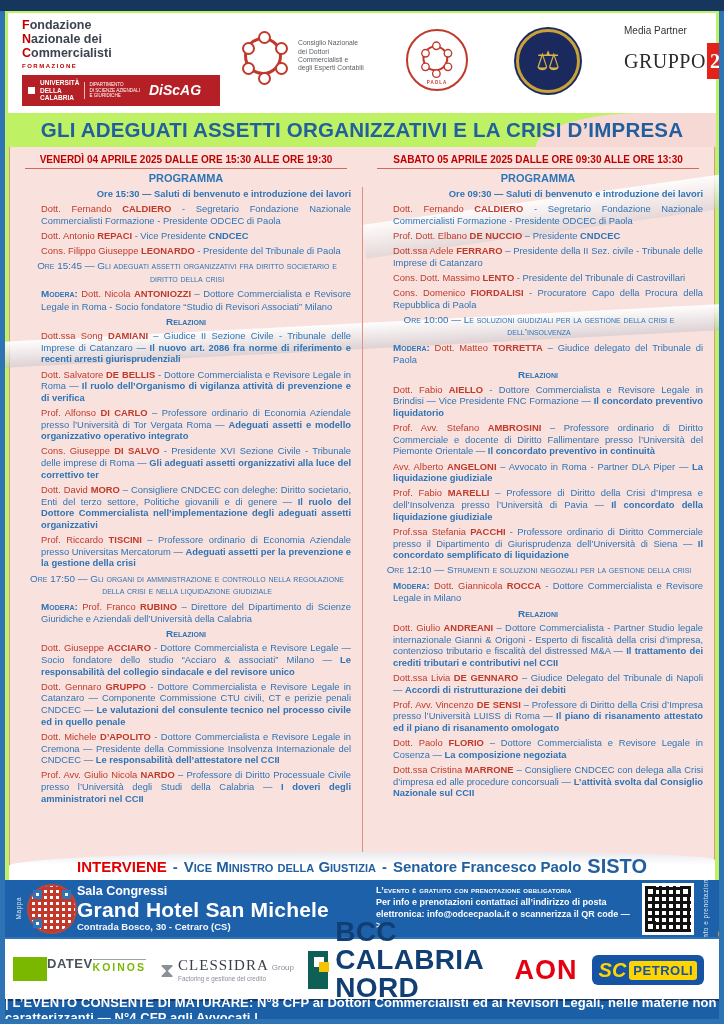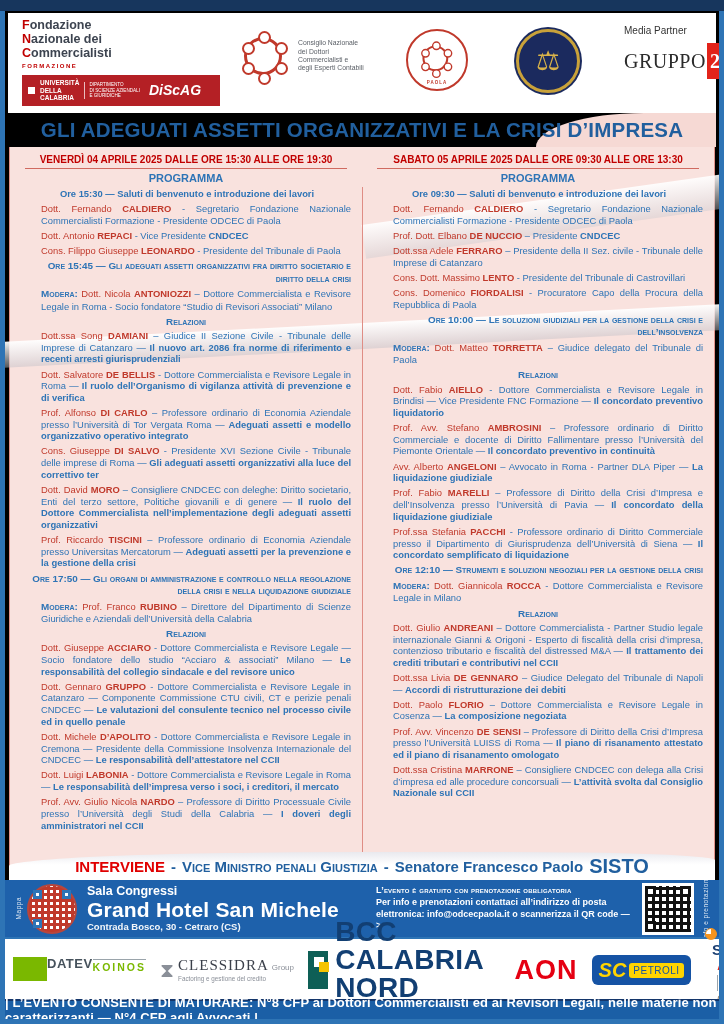--- a/index.html
+++ b/index.html
@@ -1,16 +1,16 @@
 <!DOCTYPE html>
 <html><head>
 <meta charset="utf-8">
 <style>
   html,body{margin:0;padding:0;background:#e8e8e8;font-family:"Liberation Sans",sans-serif;}
-  .page{position:relative;width:724px;height:1024px;background:#000000;overflow:hidden;margin:0 auto;}
+  .page{position:relative;width:724px;height:1024px;background:#bef264;overflow:hidden;margin:0 auto;}
   .frame{position:absolute;inset:0;border:5px solid #2e74b5;z-index:40;pointer-events:none;}
   .topbar{position:absolute;top:0;left:0;right:0;height:11px;background:#17365d;z-index:41;}
 
   
   .header{position:absolute;top:13px;left:8px;right:8px;height:100px;background:#fff;display:flex;align-items:flex-start;padding:6px 10px 0 14px;box-sizing:border-box;z-index:2;}
   .fnc-block{width:178px;}
   .fnc-line{font-size:12.5px;font-weight:bold;color:#3d4450;line-height:1.1;}
   .fnc-line::first-letter{color:#c00000;}
   .fnc-sub{font-size:6px;color:#c00000;font-weight:bold;letter-spacing:1.5px;margin-top:3px;}
   .unical{margin-top:6px;background:#b42025;color:#fff;display:flex;align-items:center;gap:5px;padding:4px 6px;width:198px;box-sizing:border-box;}
@@ -46,22 +46,22 @@
   .swoosh{position:absolute;left:-20px;right:-20px;height:26px;background:linear-gradient(180deg,rgba(255,255,255,.95),rgba(190,190,198,.45));z-index:1;}
   .sw1{top:176px;transform:rotate(-3deg);}
   .sw2{top:52px;left:50%;transform:rotate(-8deg);height:34px;background:linear-gradient(180deg,rgba(255,255,255,.9),rgba(200,200,206,.4));}
   .divider{position:absolute;left:50%;top:40px;bottom:10px;width:1px;background:#df8d85;z-index:2;}
   .col{position:absolute;top:0;bottom:0;width:50%;padding:5px 11px 0;box-sizing:border-box;}
   .col.left{left:0}.col.right{left:50%}
   .pdate{position:relative;z-index:2;color:#c00000;font-weight:bold;font-size:10px;text-align:center;border-bottom:1.5px solid #d06a60;padding-bottom:3px;margin:2px 4px 3px;}
   .plabel{position:relative;z-index:2;color:#2e74b6;font-weight:bold;font-size:11px;text-align:center;margin-bottom:4px;}
   .entries{font-size:9.4px;line-height:1.24;color:#2e74b6;text-align:justify;}
   .entry{position:relative;z-index:2;margin:0 0 3.5px 20px;}
-  .entry.session{margin-left:2px;font-weight:bold;text-align:center;}
-  .entry.caps{margin-left:2px;font-weight:bold;font-variant:small-caps;font-size:9.9px;text-align:right;}
+  .entry.session{margin-left:2px;font-weight:bold;text-align:right;}
+  .entry.caps{margin-left:2px;font-weight:normal;font-variant:small-caps;font-size:9.9px;text-align:center;}
   .entry.relazioni{font-weight:bold;font-variant:small-caps;text-align:center;margin:1px 0 2px;font-size:9.9px;}
   .mlabel{font-weight:bold;font-variant:small-caps;font-size:9.9px;}
   .nm{color:#c0392b;}
   .talk{font-weight:bold;}
 
   
   .intervene{position:absolute;top:852px;left:9px;right:9px;height:28px;background:linear-gradient(180deg,#e9e9ee,#ffffff 45%);display:flex;align-items:center;justify-content:center;gap:6px;z-index:3;border-top-left-radius:50% 14px;border-top-right-radius:30% 8px;}
   .iv-label{color:#e00000;font-weight:bold;font-size:15px;}
   .iv-blue{color:#215f9e;font-weight:bold;font-size:15px;}
   .iv-role{font-variant:small-caps;}
@@ -74,21 +74,21 @@
       repeating-linear-gradient(90deg,#111 0 3px,transparent 3px 7px),
       repeating-linear-gradient(0deg,#111 0 3px,#fff 3px 7px);
       border:3px solid #fff;flex:0 0 auto;box-sizing:content-box;}
   .qr .m{position:absolute;width:11px;height:11px;border:3px solid #111;background:#fff;box-sizing:border-box;}
   .m.tl{top:0;left:0}.m.tr{top:0;right:0}.m.bl{bottom:0;left:0}
   .qr.red{border-radius:50%;border:2px solid #b8463c;background:
       repeating-linear-gradient(90deg,#c0392b 0 3px,transparent 3px 6px),
       repeating-linear-gradient(0deg,#c0392b 0 3px,#fff 3px 6px);}
   .qr.red .m{width:9px;height:9px;border-color:#2e74b6;}
   .qr.red .m.tl{top:4px;left:4px}.qr.red .m.tr{top:4px;right:4px}.qr.red .m.bl{bottom:4px;left:4px}
-  .venue-text{margin-left:10px;color:#fff;line-height:1.12;}
+  .venue-text{color:#fff;line-height:1.12;}
   .venue-hall{font-size:12.5px;font-weight:bold;}
   .venue-hotel{font-size:21px;font-weight:bold;letter-spacing:.2px;}
   .venue-addr{font-size:9.5px;font-weight:bold;opacity:.95;}
   .booking{margin-left:auto;display:flex;align-items:center;gap:8px;}
   .booking-text{color:#fff;width:258px;line-height:1.3;}
   .bk1{font-size:9px;font-weight:bold;font-variant:small-caps;letter-spacing:.2px;}
   .bk2{font-size:9px;font-weight:bold;}
 
   
   .sponsors{position:absolute;top:937px;left:5px;right:5px;height:64px;background:#fff;border-top:2px solid #2e74b5;display:flex;align-items:center;padding:2px 8px;box-sizing:border-box;gap:14px;z-index:3;}
@@ -104,21 +104,21 @@
   .bcc{display:flex;align-items:center;gap:7px;}
   .bcc-sq{width:38px;height:38px;background:#0e5f56;position:relative;}
   .bcc-sq .w{position:absolute;top:6px;left:6px;width:10px;height:10px;background:#fff;}
   .bcc-sq .y{position:absolute;top:11px;left:11px;width:10px;height:10px;background:#f5c400;}
   .bcc-name{font-size:28px;font-weight:bold;color:#123f73;letter-spacing:.3px;line-height:1;}
   .bcc-sub{font-size:7.8px;color:#176a5f;letter-spacing:2.7px;margin-top:3px;}
   .aon{font-size:27px;font-weight:bold;color:#e50012;letter-spacing:1px;}
   .scp{background:#1553a4;border-radius:6px;display:flex;align-items:center;padding:5px 7px;gap:3px;}
   .scp .sc{color:#ffd400;font-size:20px;font-weight:bold;font-style:italic;line-height:1;}
   .scp .pbox{background:#ffd400;border-radius:3px;padding:2px 4px;}
-  .scp .ptxt{color:#1553a4;font-size:10px;font-weight:normal;letter-spacing:.5px;}
+  .scp .ptxt{color:#1553a4;font-size:13px;font-weight:bold;letter-spacing:.5px;}
   .rightstack{margin-left:auto;display:flex;flex-direction:column;align-items:center;line-height:1.15;gap:1px;}
   .mysol{display:flex;align-items:center;gap:3px;font-size:10px;color:#58595b;}
   .mysol .ic{width:10px;height:10px;border-radius:50%;background:conic-gradient(#f7941d 0 270deg,#fff 270deg 360deg);border:1px solid #f7941d;}
   .seacc{font-size:15px;font-weight:bold;color:#1b3f72;letter-spacing:2px;}
   .andaf{display:flex;align-items:flex-start;gap:3px;flex-direction:column;}
   .andaf .an{font-size:10.5px;font-weight:bold;color:#1b3f72;letter-spacing:.5px;}
   .andaf .an::first-letter{color:#e2231a;}
   .andaf .bar{width:1px;height:16px;background:#9aa4ab;}
   .andaf .reg{font-family:"Liberation Serif",serif;font-style:italic;font-size:8.5px;color:#7a6a54;line-height:1.05;}
 
@@ -215,21 +215,20 @@
           <div class="entry speaker"><span class="nm">Prof. Alfonso <b>DI</b> <b>CARLO</b></span><span class="role"> – Professore ordinario di Economia Aziendale presso l’Università di Tor Vergata Roma — </span><span class="talk">Adeguati assetti e modello organizzativo operativo integrato</span></div>
           <div class="entry speaker"><span class="nm">Cons. Giuseppe <b>DI</b> <b>SALVO</b></span><span class="role"> - Presidente XVI Sezione Civile - Tribunale delle imprese di Roma — </span><span class="talk">Gli adeguati assetti organizzativi alla luce del correttivo ter</span></div>
           <div class="entry speaker"><span class="nm">Dott. David <b>MORO</b></span><span class="role"> – Consigliere CNDCEC con deleghe: Diritto societario, Enti del terzo settore, Politiche giovanili e di genere — </span><span class="talk">Il ruolo del Dottore Commercialista nell’implementazione degli adeguati assetti organizzativi</span></div>
           <div class="entry speaker"><span class="nm">Prof. Riccardo <b>TISCINI</b></span><span class="role"> – Professore ordinario di Economia Aziendale presso Universitas Mercatorum — </span><span class="talk">Adeguati assetti per la prevenzione e la gestione della crisi</span></div>
           <div class="entry caps">Ore 17:50 — Gli organi di amministrazione e controllo nella regolazione della crisi e nella liquidazione giudiziale</div>
           <div class="entry modera"><span class="mlabel">Modera:</span> <span class="nm">Prof. Franco <b>RUBINO</b></span><span class="role"> – Direttore del Dipartimento di Scienze Giuridiche e Aziendali dell’Università della Calabria</span></div>
           <div class="entry relazioni">Relazioni</div>
           <div class="entry speaker"><span class="nm">Dott. Giuseppe <b>ACCIARO</b></span><span class="role"> - Dottore Commercialista e Revisore Legale — Socio fondatore dello studio “Acciaro &amp; associati” Milano — </span><span class="talk">Le responsabilità del collegio sindacale e del revisore unico</span></div>
           <div class="entry speaker"><span class="nm">Dott. Gennaro <b>GRUPPO</b></span><span class="role"> - Dottore Commercialista e Revisore Legale in Catanzaro — Componente Commissione CTU civili, CT e perizie penali CNDCEC — </span><span class="talk">Le valutazioni del consulente tecnico nel processo civile ed in quello penale</span></div>
           <div class="entry speaker"><span class="nm">Dott. Michele <b>D’APOLITO</b></span><span class="role"> - Dottore Commercialista e Revisore Legale in Cremona — Presidente della Commissione Insolvenza Internazionale del CNDCEC — </span><span class="talk">Le responsabilità dell’attestatore nel CCII</span></div>
-          <div class="entry speaker"><span class="nm">Dott. Luigi <b>LABONIA</b></span><span class="role"> - Dottore Commercialista e Revisore Legale in Roma — </span><span class="talk">Le responsabilità dell’impresa verso i soci, i creditori, il mercato</span></div>
           <div class="entry speaker"><span class="nm">Prof. Avv. Giulio Nicola <b>NARDO</b></span><span class="role"> – Professore di Diritto Processuale Civile presso l’Università degli Studi della Calabria — </span><span class="talk">I doveri degli amministratori nel CCII</span></div>
         </div>
     </div>
 
     <div class="col right">
       <div class="pdate">SABATO 05 APRILE 2025 DALLE ORE 09:30 ALLE ORE 13:30</div>
       <div class="plabel">PROGRAMMA</div>
       <div class="entries">
           <div class="entry session">Ore 09:30 — Saluti di benvenuto e introduzione dei lavori</div>
           <div class="entry speaker"><span class="nm">Dott. Fernando <b>CALDIERO</b></span><span class="role"> - Segretario Fondazione Nazionale Commercialisti Formazione - Presidente ODCEC di Paola</span></div>
@@ -243,31 +242,31 @@
           <div class="entry speaker"><span class="nm">Dott. Fabio <b>AIELLO</b></span><span class="role"> - Dottore Commercialista e Revisore Legale in Brindisi — Vice Presidente FNC Formazione — </span><span class="talk">Il concordato preventivo liquidatorio</span></div>
           <div class="entry speaker"><span class="nm">Prof. Avv. Stefano <b>AMBROSINI</b></span><span class="role"> – Professore ordinario di Diritto Commerciale e docente di Diritto Fallimentare presso l’Università del Piemonte Orientale — </span><span class="talk">Il concordato preventivo in continuità</span></div>
           <div class="entry speaker"><span class="nm">Avv. Alberto <b>ANGELONI</b></span><span class="role"> – Avvocato in Roma - Partner DLA Piper — </span><span class="talk">La liquidazione giudiziale</span></div>
           <div class="entry speaker"><span class="nm">Prof. Fabio <b>MARELLI</b></span><span class="role"> – Professore di Diritto della Crisi d’Impresa e dell’Insolvenza presso l’Università di Pavia — </span><span class="talk">Il concordato della liquidazione giudiziale</span></div>
           <div class="entry speaker"><span class="nm">Prof.ssa Stefania <b>PACCHI</b></span><span class="role"> - Professore ordinario di Diritto Commerciale presso il Dipartimento di Giurisprudenza dell’Università di Siena — </span><span class="talk">Il concordato semplificato di liquidazione</span></div>
           <div class="entry caps">Ore 12:10 — Strumenti e soluzioni negoziali per la gestione della crisi</div>
           <div class="entry modera"><span class="mlabel">Modera:</span> <span class="nm">Dott. Giannicola <b>ROCCA</b></span><span class="role"> - Dottore Commercialista e Revisore Legale in Milano</span></div>
           <div class="entry relazioni">Relazioni</div>
           <div class="entry speaker"><span class="nm">Dott. Giulio <b>ANDREANI</b></span><span class="role"> – Dottore Commercialista - Partner Studio legale internazionale Gianni &amp; Origoni - Esperto di fiscalità della crisi d’impresa, contenzioso tributario e fiscalità del distressed M&amp;A — </span><span class="talk">Il trattamento dei crediti tributari e contributivi nel CCII</span></div>
           <div class="entry speaker"><span class="nm">Dott.ssa Livia <b>DE</b> <b>GENNARO</b></span><span class="role"> – Giudice Delegato del Tribunale di Napoli — </span><span class="talk">Accordi di ristrutturazione dei debiti</span></div>
+          <div class="entry speaker"><span class="nm">Prof. Avv. Vincenzo <b>DE</b> <b>SENSI</b></span><span class="role"> – Professore di Diritto della Crisi d’Impresa presso l’Università LUISS di Roma — </span><span class="talk">Il piano di risanamento attestato ed il piano di risanamento omologato</span></div>
           <div class="entry speaker"><span class="nm">Dott. Paolo <b>FLORIO</b></span><span class="role"> – Dottore Commercialista e Revisore Legale in Cosenza — </span><span class="talk">La composizione negoziata</span></div>
-          <div class="entry speaker"><span class="nm">Prof. Avv. Vincenzo <b>DE</b> <b>SENSI</b></span><span class="role"> – Professore di Diritto della Crisi d’Impresa presso l’Università LUISS di Roma — </span><span class="talk">Il piano di risanamento attestato ed il piano di risanamento omologato</span></div>
           <div class="entry speaker"><span class="nm">Dott.ssa Cristina <b>MARRONE</b></span><span class="role"> – Consigliere CNDCEC con delega alla Crisi d’impresa ed alle procedure concorsuali — </span><span class="talk">L’attività svolta dal Consiglio Nazionale sul CCII</span></div>
         </div>
     </div>
   </div>
 
   <div class="intervene">
     <span class="iv-label">INTERVIENE</span>
     <span class="iv-blue">-</span>
-    <span class="iv-blue iv-role">Vice Ministro penali Giustizia</span>
+    <span class="iv-blue iv-role">Vice Ministro della Giustizia</span>
     <span class="iv-blue">-</span>
     <span class="iv-blue">Senatore Francesco Paolo</span>
     <span class="iv-name">SISTO</span>
   </div>
 
   <div class="venue">
     <div class="vlabel">Mappa</div>
     <div class="qr red" style="margin-left:5px;">
       <div class="m tl"></div>
         <div class="m tr"></div>

